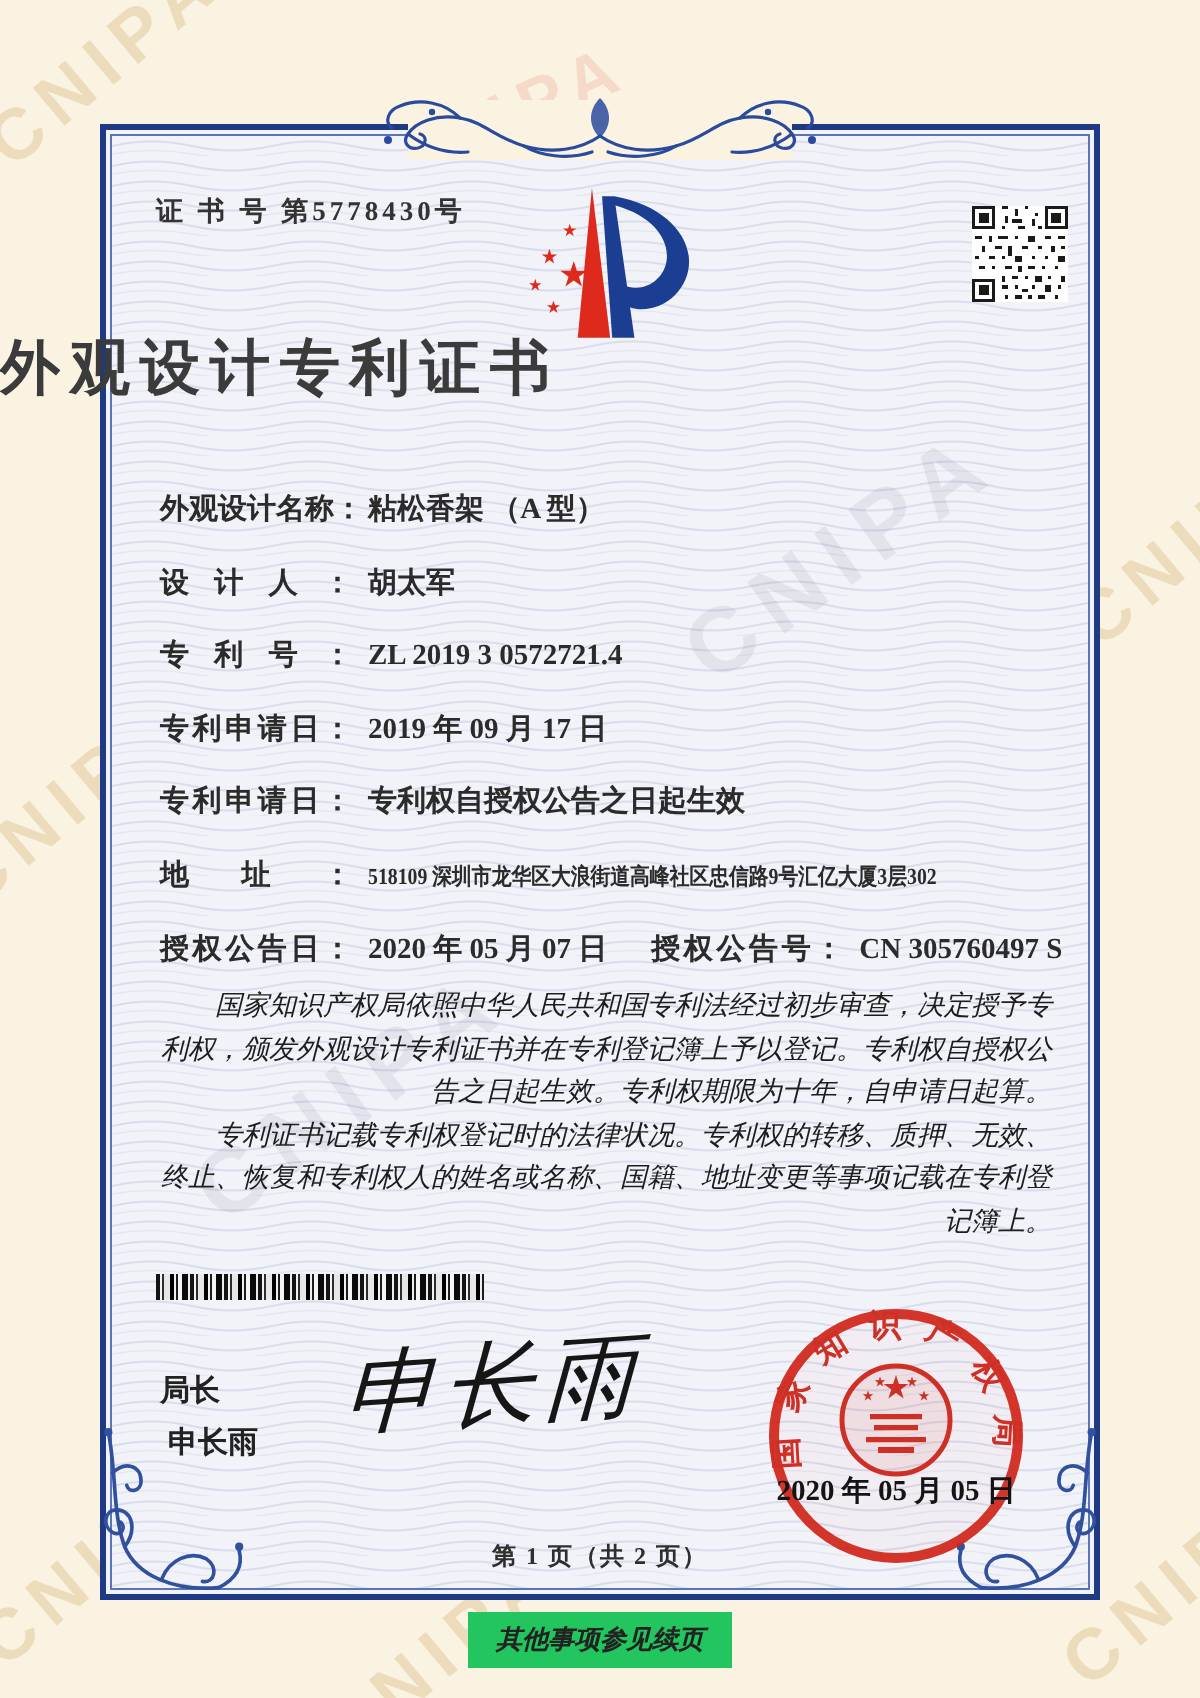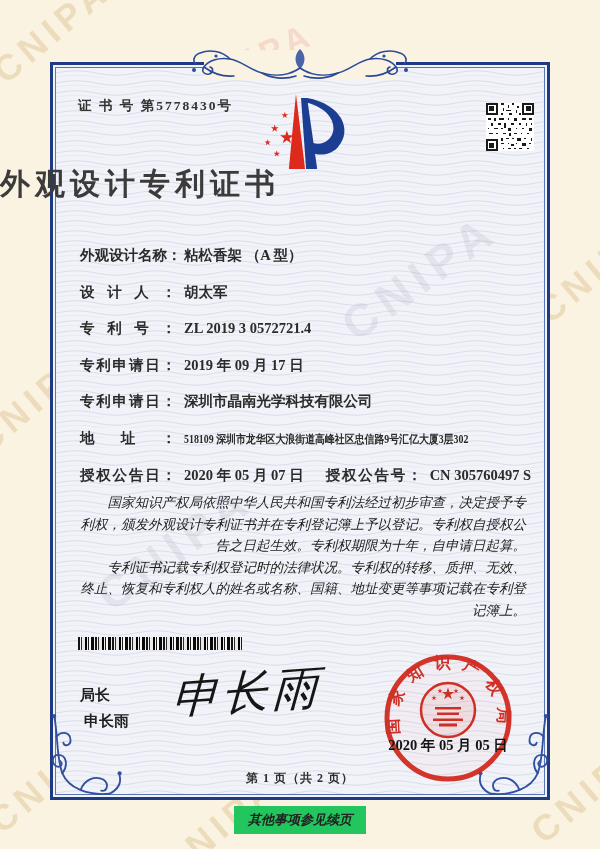--- a/index.html
+++ b/index.html
@@ -190,21 +190,21 @@
     <div class="frow">
       <span class="flabel">设计人：</span><span class="fvalue">胡太军</span>
     </div>
     <div class="frow">
       <span class="flabel">专利号：</span><span class="fvalue">ZL 2019 3 0572721.4</span>
     </div>
     <div class="frow">
       <span class="flabel">专利申请日：</span><span class="fvalue">2019 年 09 月 17 日</span>
     </div>
     <div class="frow">
-      <span class="flabel">专利申请日：</span><span class="fvalue">深圳市晶南光学科技有限公司</span>
+      <span class="flabel">专利申请日：</span><span class="fvalue">专利权自授权公告之日起生效</span>
     </div>
     <div class="frow">
       <span class="flabel">地址：</span><span class="fvalue small">518109 深圳市龙华区大浪街道高峰社区忠信路9号汇亿大厦3层302</span>
     </div>
     <div class="frow">
       <span class="flabel">授权公告日：</span><span class="fvalue">2020 年 05 月 07 日</span><span class="flabel grant2">授权公告号：</span><span class="fvalue">CN 305760497 S</span>
     </div>
   </div>
 
   <div class="abs paras">

